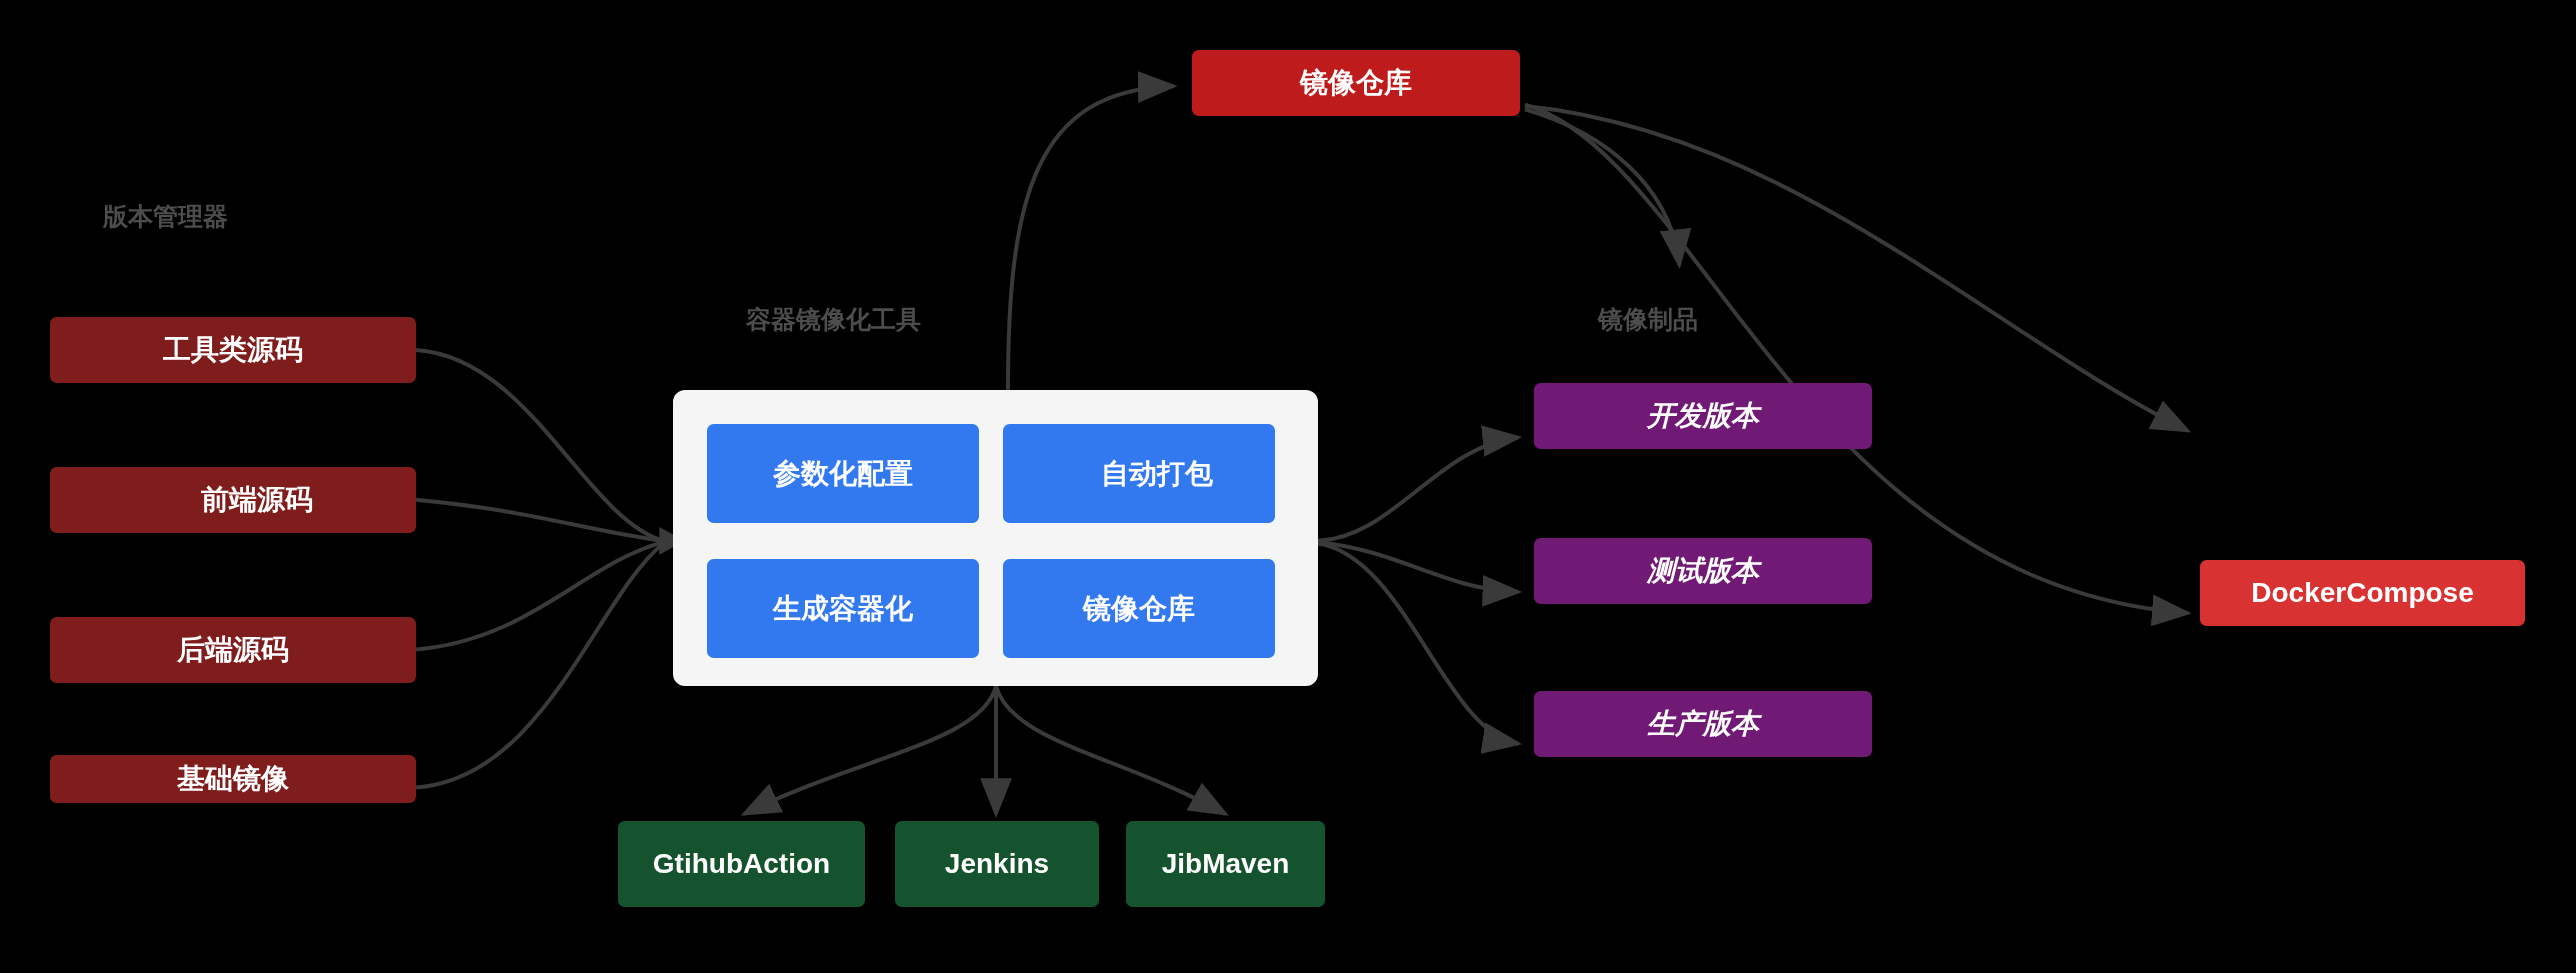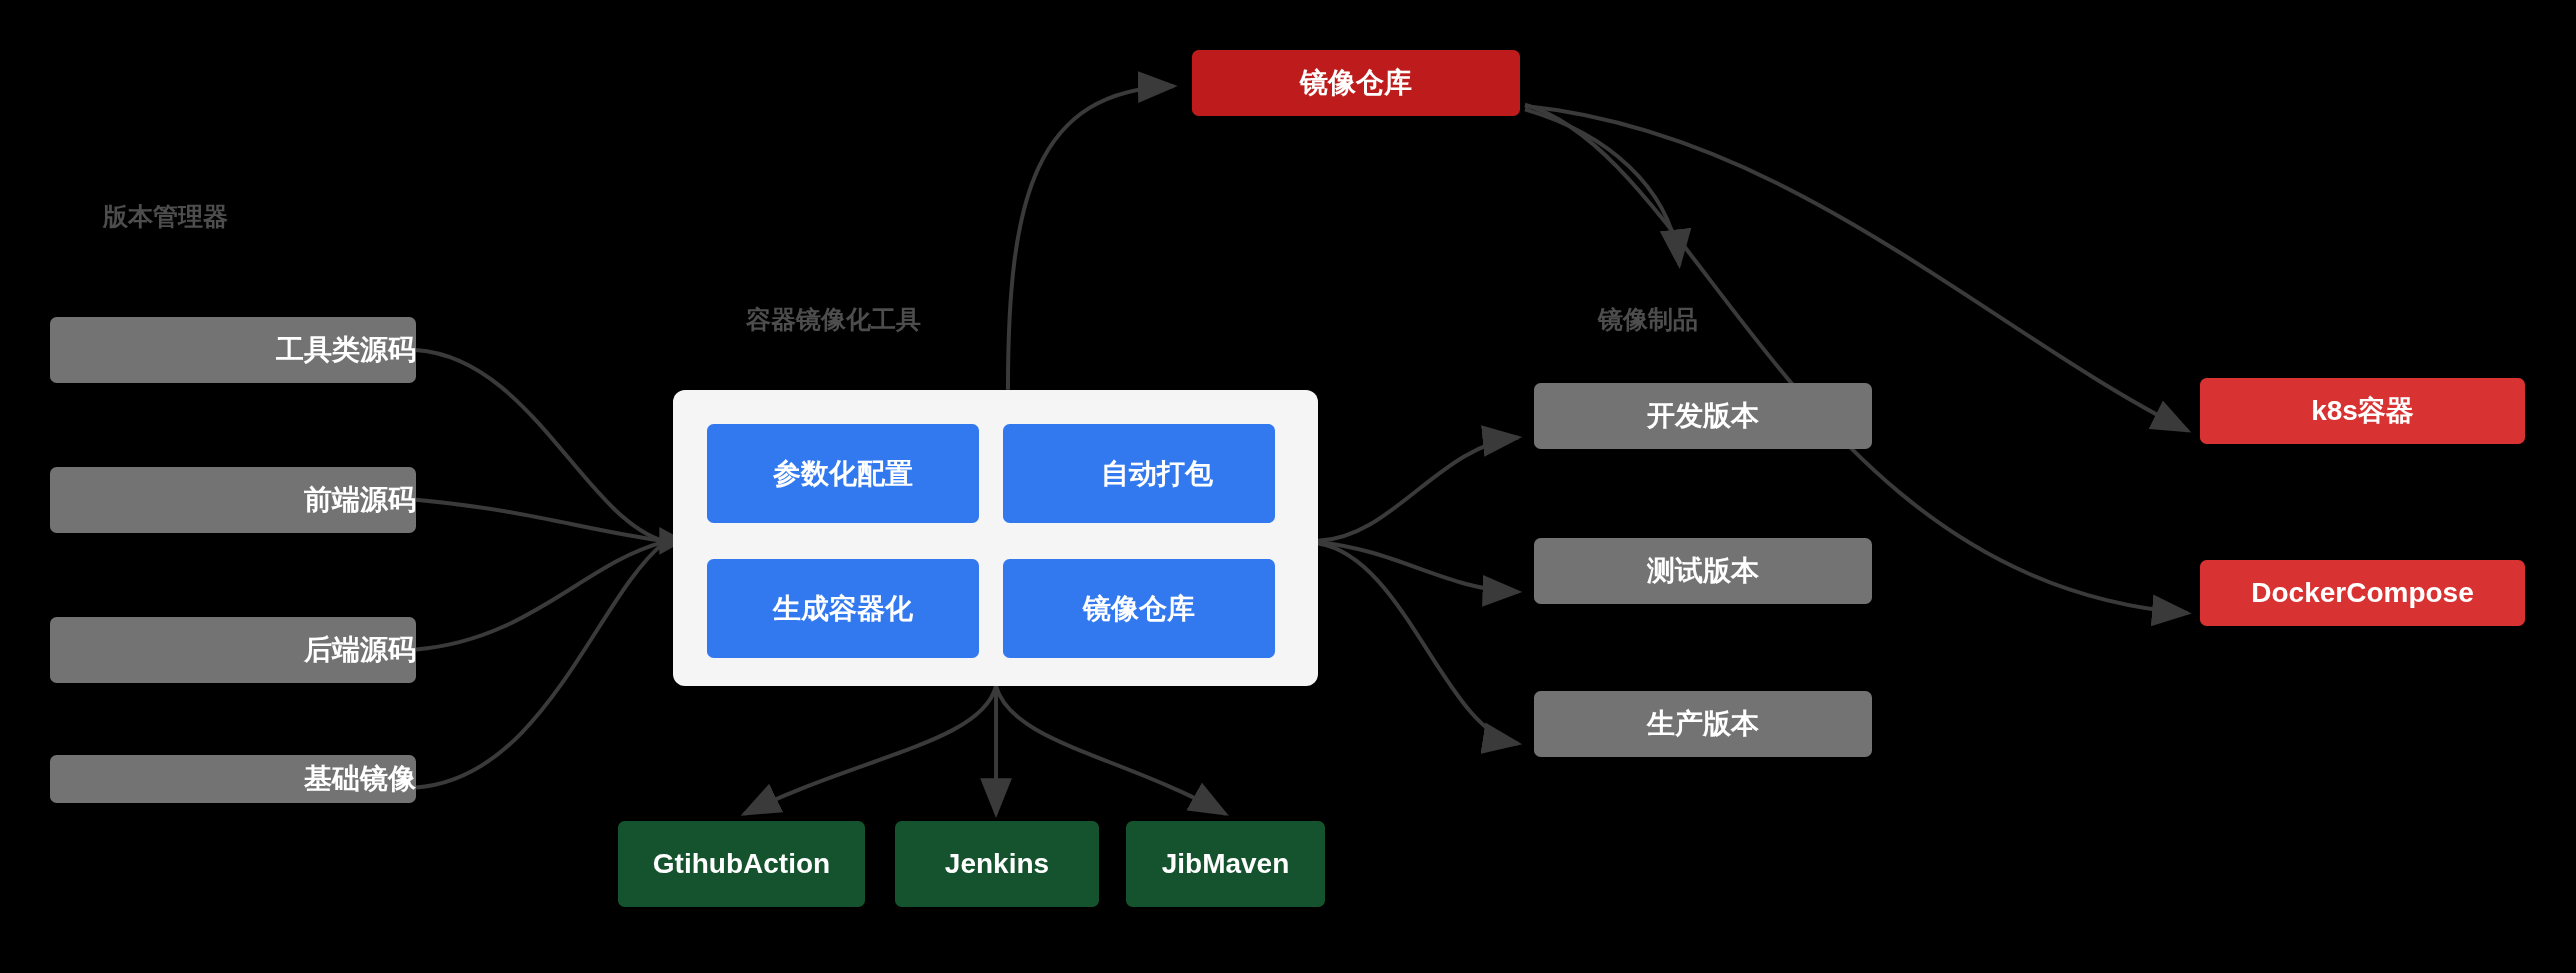--- a/index.html
+++ b/index.html
@@ -1,23 +1,23 @@
 <!DOCTYPE html>
 <html style="font-size:10.6px"><head>
 <meta charset="utf-8">
 <style>
   html,body{margin:0;padding:0;background:#000;}
   body{font-family:"Liberation Sans","DejaVu Sans",sans-serif;}
   #stage{position:relative;width:2576px;height:973px;background:#000000;overflow:hidden;}
   .node{position:absolute;border-radius:6.6px;display:flex;align-items:center;justify-content:center;
         color:#ffffff;font-weight:bold;text-align:center;line-height:1.2;box-sizing:border-box;}
-  .orange{background:#737373;font-size:28px;justify-content:flex-end;}
+  .orange{background:#7f1d1d;font-size:28px;}
   .cardwrap{position:absolute;background:#F5F5F5;border-radius:12px;box-sizing:border-box;}
   .blue-bright{background:#3279F0;font-size:28px;border-radius:6.6px;}
-  .blue-deep{background:#737373;font-size:28px;}
+  .blue-deep{background:#701a75;font-size:28px;font-style:italic;}
   .red-dark{background:#BE1C1C;font-size:28px;}
   .red-bright{background:#D93232;font-size:28px;}
   .purple{background:#14532d;font-size:28px;}
   .grouplabel{position:absolute;color:#4D4D4D;font-size:25px;font-weight:bold;white-space:nowrap;}
   svg.edges{position:absolute;left:0;top:0;width:2576px;height:973px;overflow:visible;}
   .edge{fill:none;stroke:#3A3A3A;stroke-width:6;}
   .ahead{fill:#3A3A3A;}
 </style>
 </head>
 <body>
@@ -93,23 +93,20 @@
   <div class="node blue-deep" style="left:1534px;top:383px;width:338px;height:66px;">
     <span>开发版本</span>
   </div>
   <div class="node blue-deep" style="left:1534px;top:538px;width:338px;height:66px;">
     <span>测试版本</span>
   </div>
   <div class="node blue-deep" style="left:1534px;top:691px;width:338px;height:66px;">
     <span>生产版本</span>
   </div>
 
-  <div class="node red-bright" style="left:2200px;top:378px;width:325px;height:66px;">
-    <span>k8s容器</span>
-  </div>
   <div class="node red-bright" style="left:2200px;top:560px;width:325px;height:66px;">
     <span>DockerCompose</span>
   </div>
 
   <div class="node purple" style="left:618px;top:821px;width:247px;height:86px;">
     <span>GtihubAction</span>
   </div>
   <div class="node purple" style="left:895px;top:821px;width:204px;height:86px;">
     <span>Jenkins</span>
   </div>

